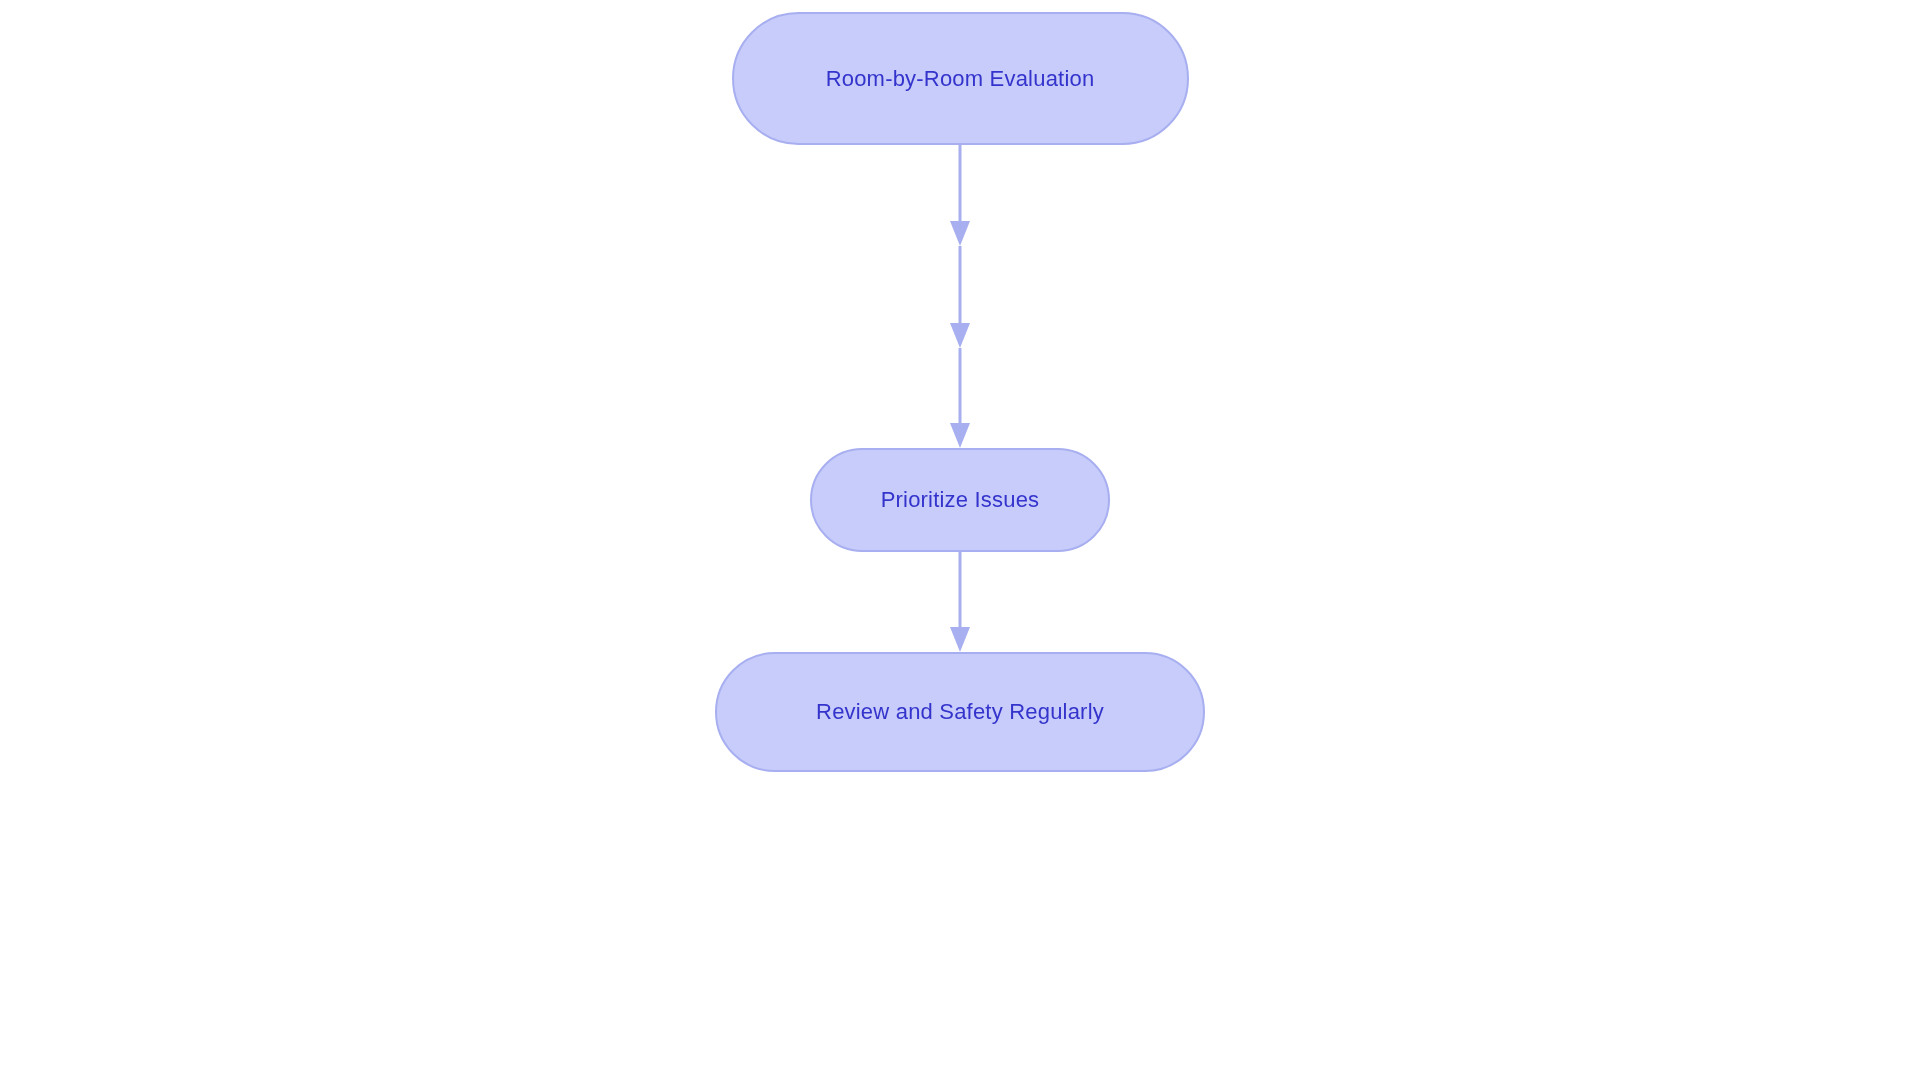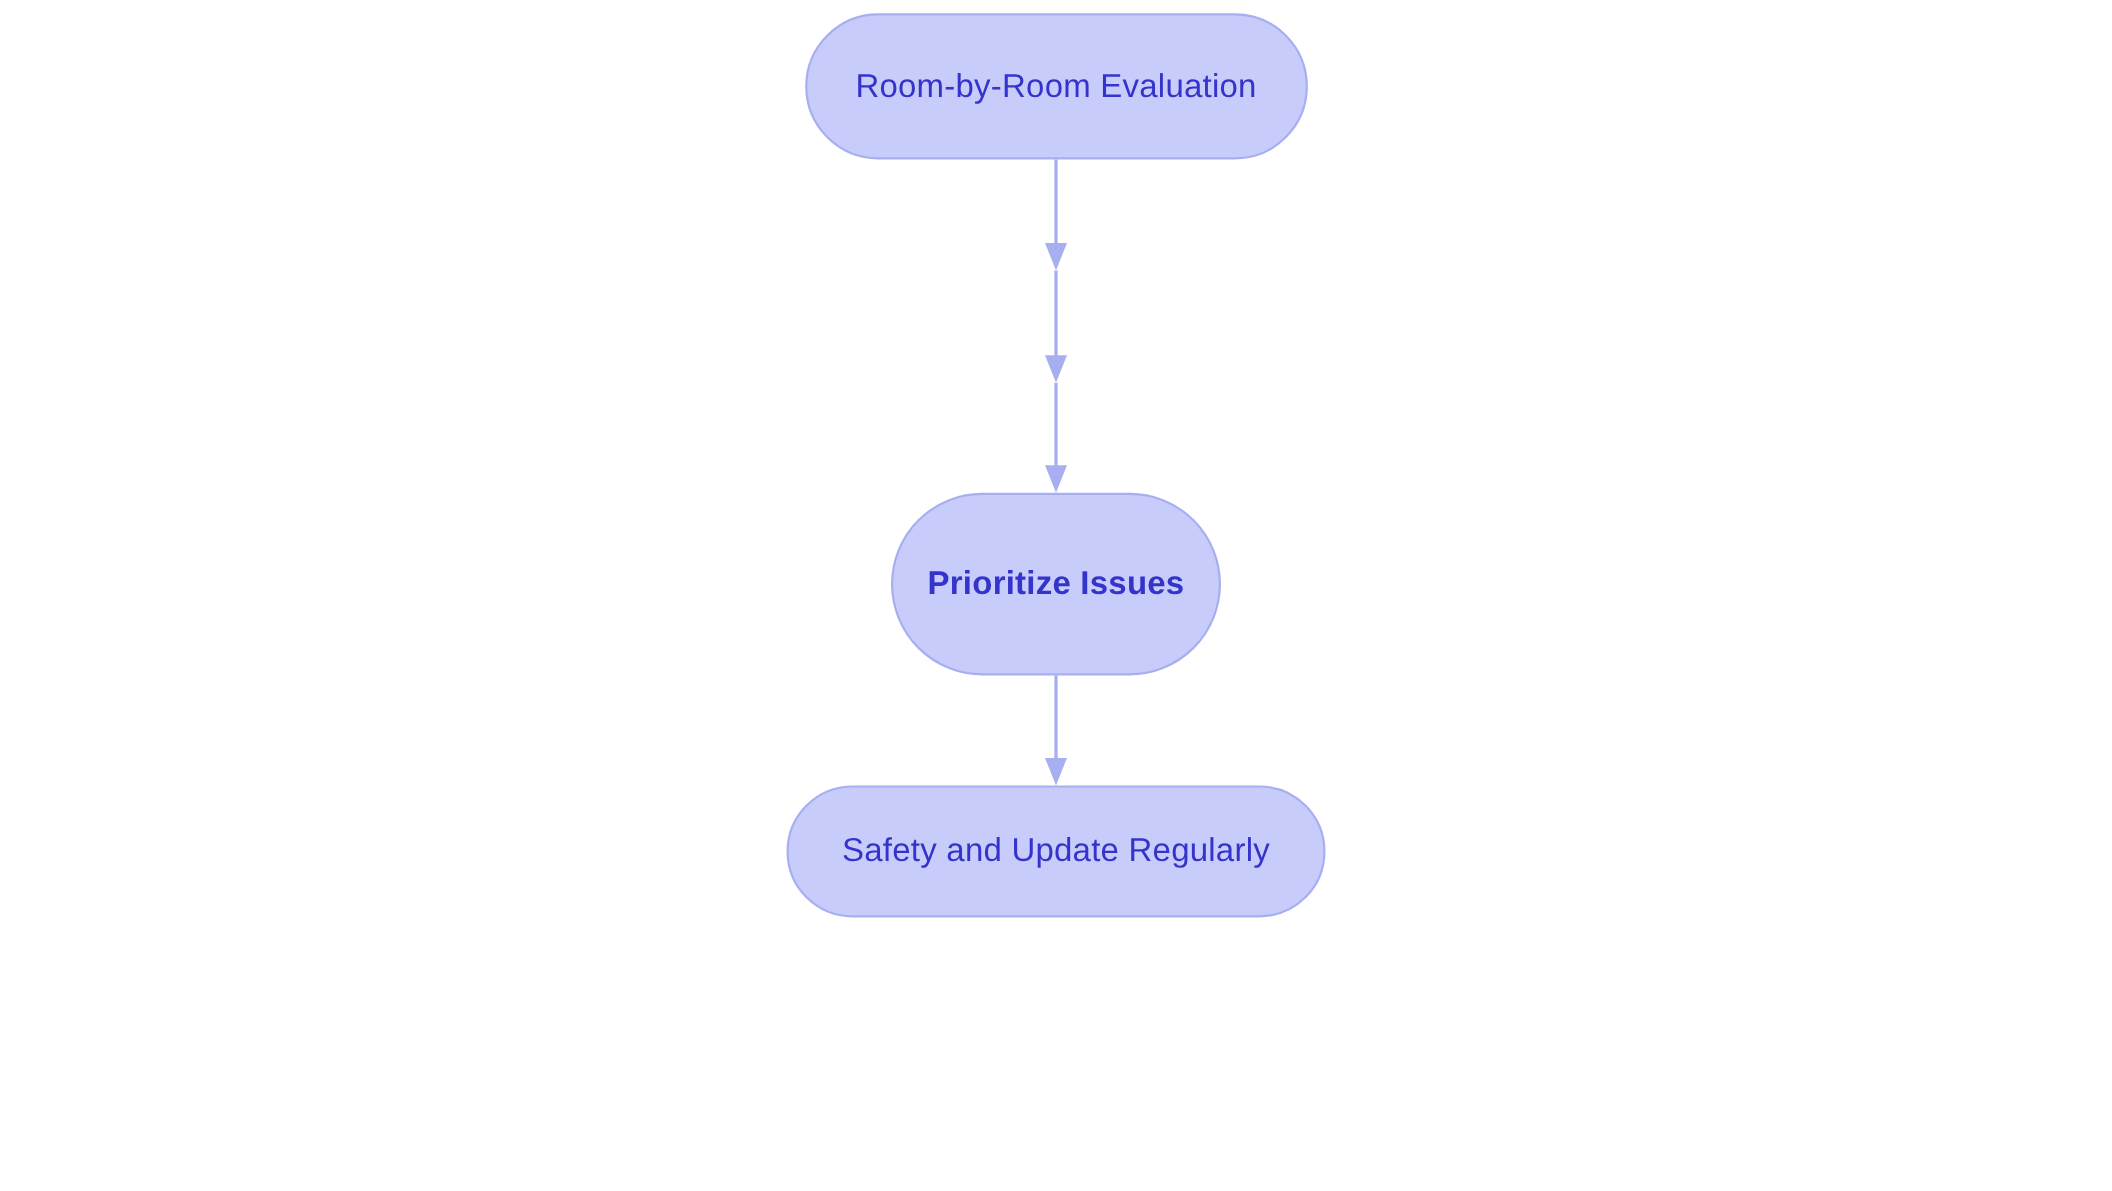--- a/index.html
+++ b/index.html
@@ -47,30 +47,30 @@
     font-weight: 400;
     letter-spacing: 0.2px;
     line-height: 1;
     white-space: nowrap;
     padding: 0 44px;
     text-align: center;
   }
 
   .node-label {
     color: #3434cc;
-    font-size: 30px;
+    font-size: 22px;
     line-height: 1;
     white-space: nowrap;
   }
 
   
   .node-1 { width: 457px; height: 133px; margin-top: 12px; }
   .node-2 { width: 390px; height: 132px; }
   .node-3 { width: 427px; height: 132px; }
-  .node-4 { width: 300px; height: 166px; font-weight: bold; }
+  .node-4 { width: 300px; height: 104px; }
   .node-5 { width: 490px; height: 120px; }
 
   .connector {
     position: relative;
     width: 26px;
     height: 101px;
     display: block;
   }
   .connector-2 { height: 101px; }
   .connector-3 { height: 102px; }
@@ -122,17 +122,17 @@
     </div>
 
     <div class="connector connector-5">
       <svg viewBox="0 0 26 100" preserveAspectRatio="none">
         <line x1="13" y1="0" x2="13" y2="77" stroke="#a8aff0" stroke-width="3"></line>
         <polygon points="13,100 3,75 23,75" fill="#a8aff0"></polygon>
       </svg>
     </div>
 
     <div class="node node-5">
-      <span class="node-label">Safety and Update Regularly</span>
+      <span class="node-label">Review and Safety Regularly</span>
     </div>
 
   </div>
 </div>
 
 </body></html>

